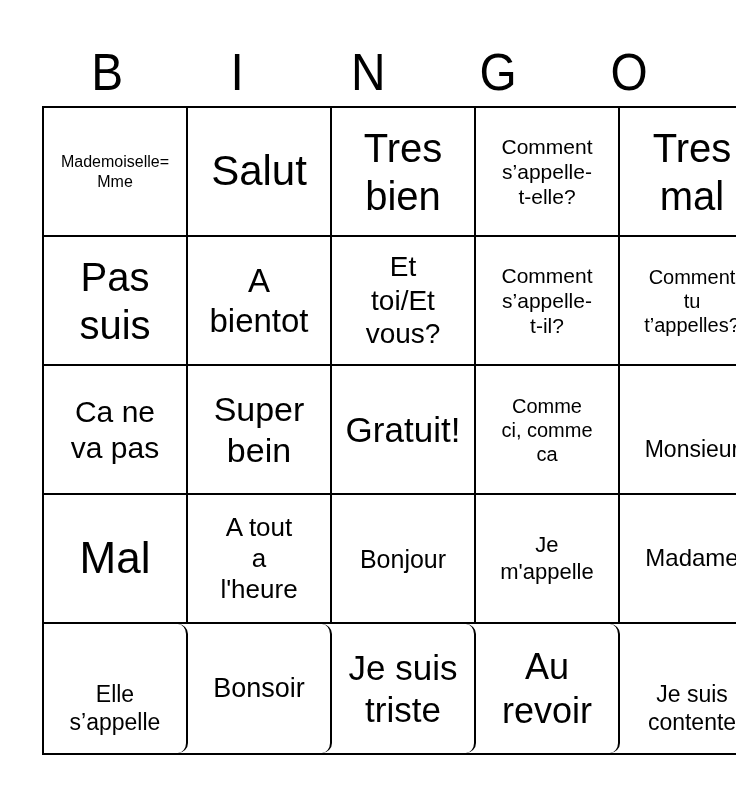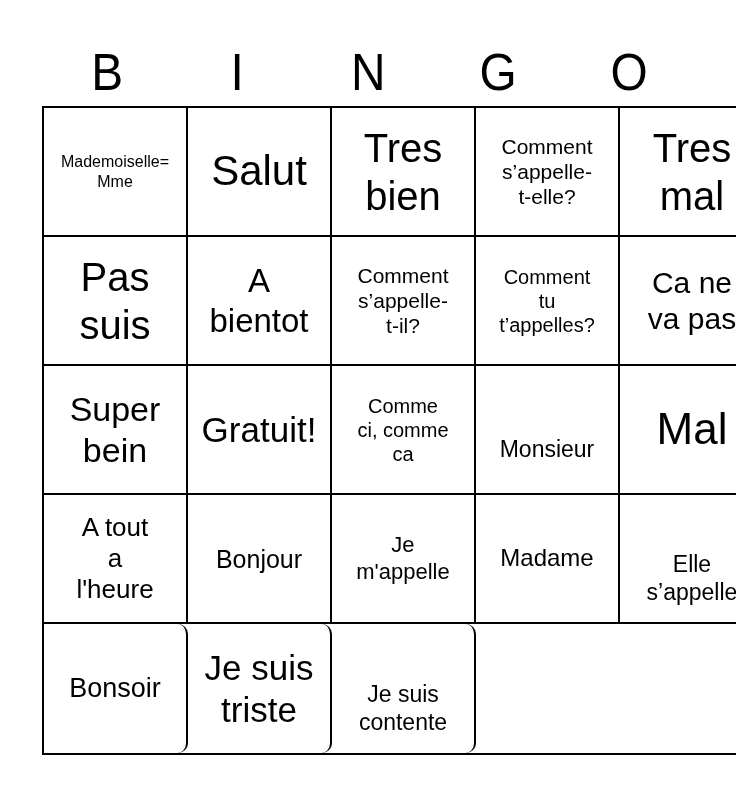--- a/index.html
+++ b/index.html
@@ -126,20 +126,25 @@
 
     <div class="cell">
         <span class="cell-text fs40">Pas
 suis</span>
       </div>
     <div class="cell">
         <span class="cell-text fs33">A
 bientot</span>
       </div>
     <div class="cell">
+        <span class="cell-text fs28">Et
+toi/Et
+vous?</span>
+      </div>
+    <div class="cell">
         <span class="cell-text fs21">Comment
 s’appelle-
 t-il?</span>
       </div>
     <div class="cell">
         <span class="cell-text fs20">Comment
 tu
 t’appelles?</span>
       </div>
 
@@ -187,18 +192,22 @@
 s’appelle</span>
       </div>
     <div class="cell">
         <span class="cell-text fs27">Bonsoir</span>
       </div>
     <div class="cell">
         <span class="cell-text fs29">Je suis
 triste</span>
       </div>
     <div class="cell">
+        <span class="cell-text fs36">Au
+revoir</span>
+      </div>
+    <div class="cell">
         <span class="cell-text fs23">Je suis
 contente</span>
       </div>
   </div>
 
 </div>
 
 </body></html>

